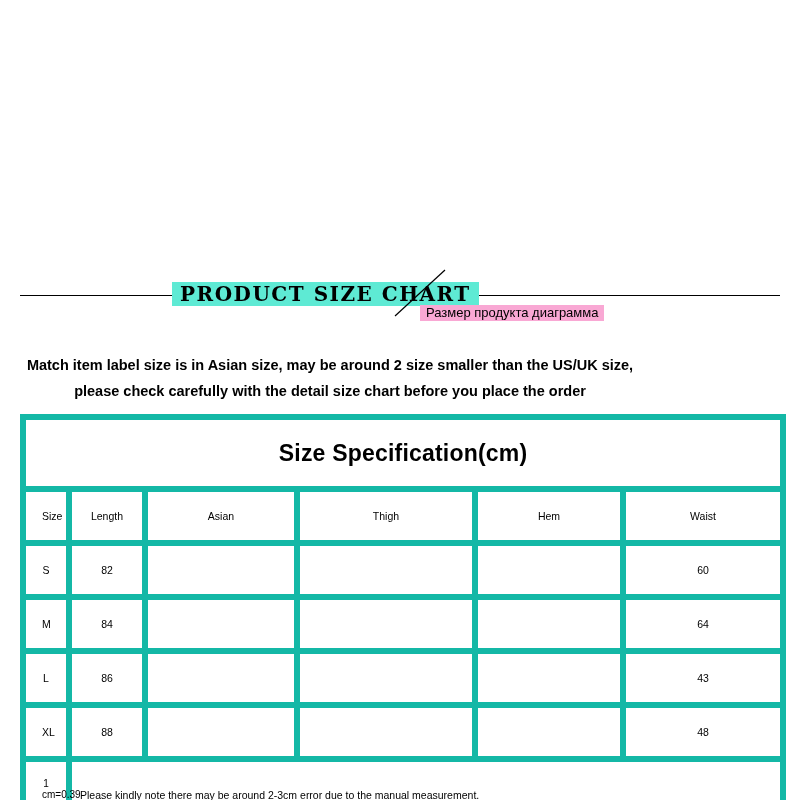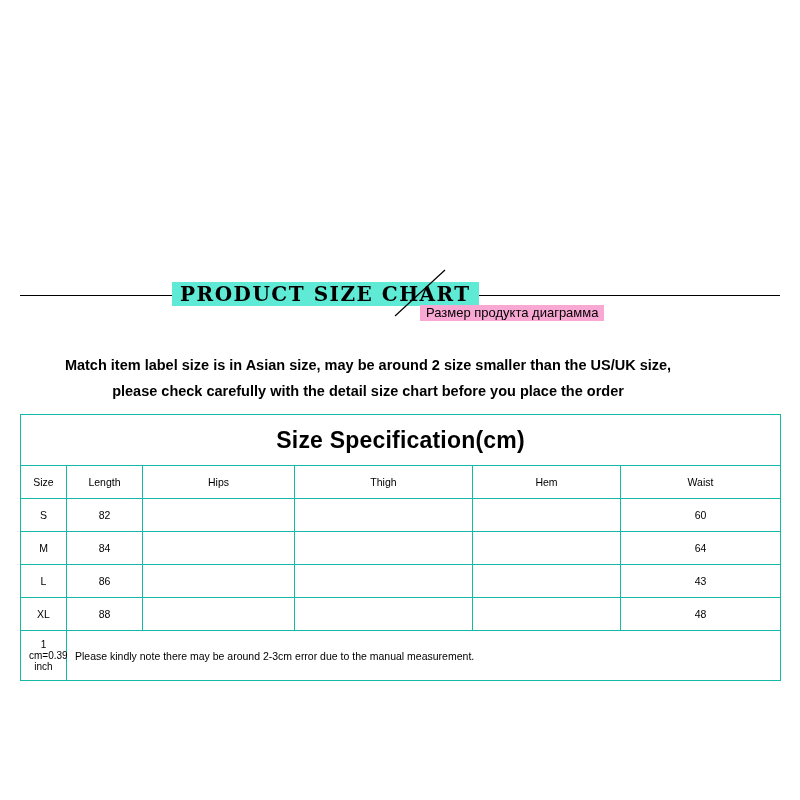--- a/index.html
+++ b/index.html
@@ -68,43 +68,42 @@
     white-space: nowrap;
   }
 
   
   .notice {
     position: absolute;
     left: 0;
     top: 352px;
     width: 660px;
     text-align: center;
-    margin-left: 38px;
   }
   .notice div {
     font-size: 14.5px;
     font-weight: bold;
     line-height: 26px;
   }
 
   
   .table-wrap {
     position: absolute;
     left: 20px;
     top: 414px;
     width: 760px;
   }
   table.size-table {
     border-collapse: collapse;
     width: 760px;
     table-layout: fixed;
   }
   table.size-table td, table.size-table th {
-    border: 1px solid #14b8a6;
-    padding: 8px;
+    border: 6px solid #14b8a6;
+    padding: 16px;
     text-align: center;
     vertical-align: middle;
     font-size: 10.5px;
     font-weight: normal;
     height: 16px;
   }
   .spec-title {
     font-size: 23px !important;
     font-weight: bold !important;
     height: 34px !important;
@@ -158,21 +157,21 @@
         <col class="col-hem">
         <col class="col-waist">
       </colgroup>
       <tbody>
         <tr>
           <td class="spec-title" colspan="6">Size Specification(cm)</td>
         </tr>
         <tr class="row-h">
           <td>Size</td>
           <td>Length</td>
-          <td>Hips</td>
+          <td>Asian</td>
           <td>Thigh</td>
           <td>Hem</td>
           <td>Waist</td>
         </tr>
         <tr class="row-h">
           <td>S</td>
           <td>82</td>
           <td></td>
           <td></td>
           <td></td>

